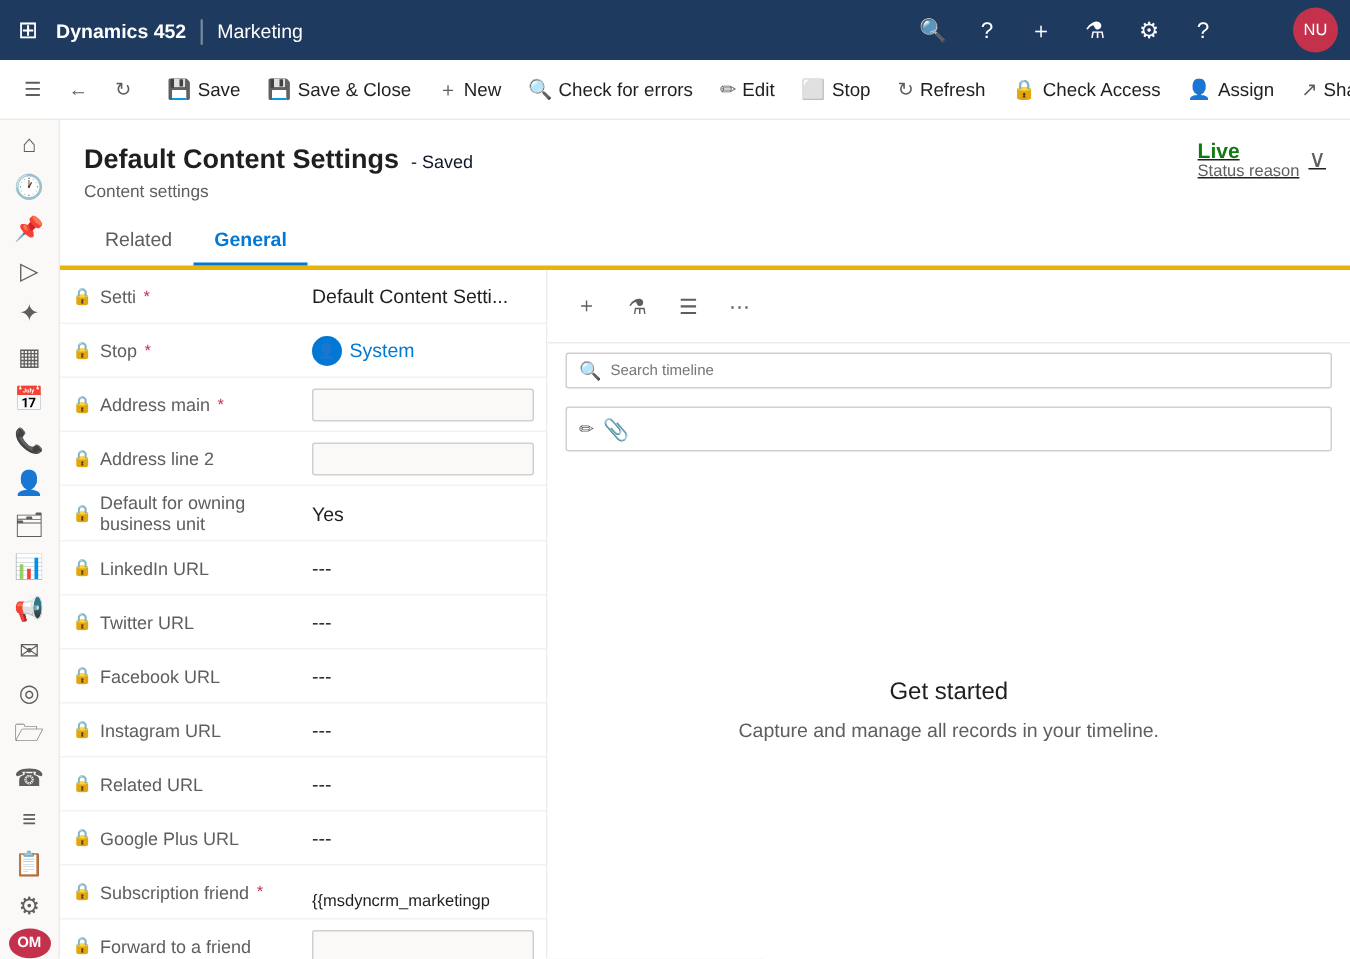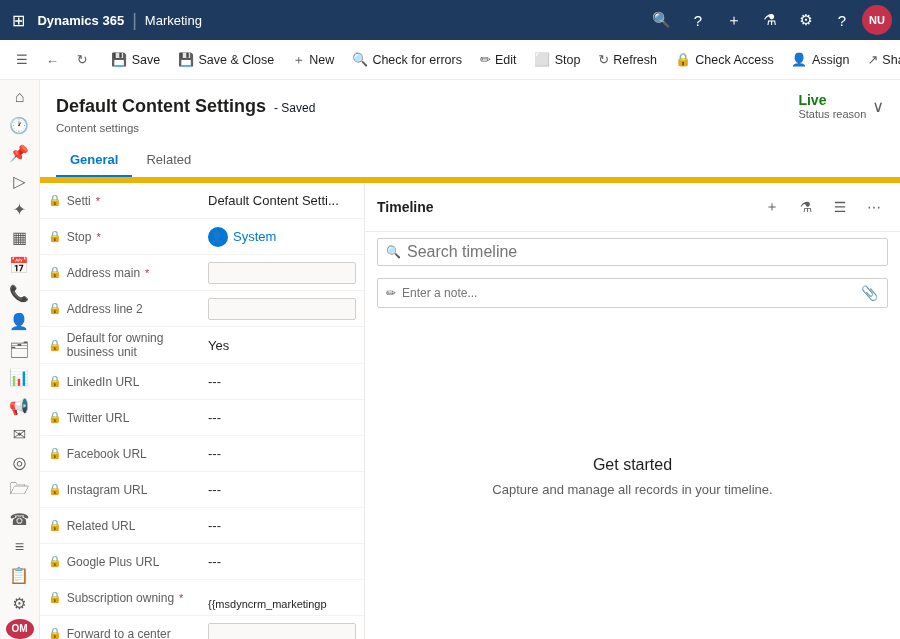--- a/index.html
+++ b/index.html
@@ -49,22 +49,23 @@
       border-radius: 2px;
       cursor: pointer;
       font-size: 15px;
     }
     .avatar {
       width: 30px; height: 30px;
       background: #c4314b;
       border-radius: 50%;
       color: white;
       display: flex; align-items: center; justify-content: center;
-      font-size: 11px; font-weight: 700;
-      cursor: pointer;
+      font-size: 11px; font-weight: 400;
+      cursor: pointer;
+      margin-left: 40px;
     }
 
     
     .command-bar {
       height: 40px;
       background: white;
       border-bottom: 1px solid #edebe9;
       display: flex;
       align-items: center;
       padding: 0 8px;
@@ -116,21 +117,21 @@
       flex: 1;
       display: flex;
       flex-direction: column;
       background: white;
       overflow: hidden;
     }
 
     
     .page-header {
       padding: 12px 16px 0 16px;
-      border-bottom: 6px solid #eab308;
+      border-bottom: 3px solid #eab308;
       background: white;
     }
     .page-title-row {
       display: flex;
       align-items: center;
       justify-content: space-between;
     }
     .page-title-left {
       display: flex;
       align-items: baseline;
@@ -147,20 +148,21 @@
     }
     .page-subtitle {
       font-size: 11.5px;
       color: #605e5c;
       margin-top: 2px;
     }
     .status-area {
       display: flex;
       align-items: center;
       gap: 6px;
+      text-decoration: underline;
     }
     .status-label {
       font-size: 14px;
       font-weight: 600;
       color: #107c10;
     }
     .status-sub {
       font-size: 11px;
       color: #605e5c;
     }
@@ -296,21 +298,21 @@
       align-items: center;
       border: 1px solid #d2d0ce;
       border-radius: 2px;
       padding: 4px 8px;
       gap: 6px;
       background: white;
     }
     .timeline-search-inner input {
       border: none;
       outline: none;
-      font-size: 16px;
+      font-size: 10px;
       width: 100%;
       color: #201f1e;
     }
     .timeline-note {
       margin: 6px 12px;
       display: flex;
       align-items: center;
       border: 1px solid #d2d0ce;
       border-radius: 2px;
       padding: 6px 8px;
@@ -345,21 +347,21 @@
     
     ::-webkit-scrollbar { width: 6px; }
     ::-webkit-scrollbar-track { background: #f3f2f1; }
     ::-webkit-scrollbar-thumb { background: #c8c6c4; border-radius: 3px; }
   </style>
 </head>
 <body>
 
 <div class="top-nav">
   <span class="top-nav-grid">⊞</span>
-  <span class="top-nav-logo">Dynamics 365</span>
+  <span class="top-nav-logo">Dynamics 452</span>
   <span class="top-nav-divider">|</span>
   <span class="top-nav-app">Marketing</span>
   <div class="top-nav-right">
     <div class="top-nav-icon">🔍</div>
     <div class="top-nav-icon">?</div>
     <div class="top-nav-icon">＋</div>
     <div class="top-nav-icon">⚗</div>
     <div class="top-nav-icon">⚙</div>
     <div class="top-nav-icon">?</div>
     <div class="avatar">NU</div>
@@ -456,22 +458,22 @@
         <div class="status-area">
           <div>
             <div class="status-label">Live</div>
             <div class="status-sub">Status reason</div>
           </div>
           <span class="status-chevron">∨</span>
         </div>
       </div>
       <div class="page-subtitle">Content settings</div>
       <div class="tabs">
+        <div class="tab">Related</div>
         <div class="tab active">General</div>
-        <div class="tab">Related</div>
       </div>
     </div>
 
     <div class="content-area">
 
       <div class="form-panel">
 
         <div class="form-row">
           <div class="form-label">
             <span class="form-label-lock">🔒</span>
@@ -568,57 +570,55 @@
           <div class="form-label">
             <span class="form-label-lock">🔒</span>
             <span>Google Plus URL</span>
           </div>
           <div class="form-value">---</div>
         </div>
 
         <div class="form-row">
           <div class="form-label">
             <span class="form-label-lock">🔒</span>
-            <span>Subscription owning</span>
+            <span>Subscription friend</span>
             <span class="form-required">*</span>
           </div>
           <div class="form-value" style="font-size:11px; color:#201f1e;margin-top:12px;">{{msdyncrm_marketingp</div>
         </div>
 
         <div class="form-row">
           <div class="form-label">
             <span class="form-label-lock">🔒</span>
-            <span>Forward to a center</span>
+            <span>Forward to a friend</span>
           </div>
           <div class="form-value">
             <input class="form-input" value="" style="">
           </div>
         </div>
 
       </div>
 
       <div class="timeline-panel">
         <div class="timeline-header">
-          <span class="timeline-title">Timeline</span>
           <div class="timeline-icon-btn">＋</div>
           <div class="timeline-icon-btn">⚗</div>
           <div class="timeline-icon-btn">☰</div>
           <div class="timeline-icon-btn">⋯</div>
         </div>
 
         <div class="timeline-search">
           <div class="timeline-search-inner">
             <span style="color:#605e5c; font-size:12px;">🔍</span>
             <input placeholder="Search timeline" style="">
           </div>
         </div>
 
         <div class="timeline-note">
           <span style="color:#605e5c; font-size:12px;">✏</span>
-          <input placeholder="Enter a note..." style="">
           <span style="color:#605e5c; font-size:14px; cursor:pointer;">📎</span>
         </div>
 
         <div class="timeline-empty">
           <div class="timeline-empty-title">Get started</div>
           <div class="timeline-empty-sub">Capture and manage all records in your timeline.</div>
         </div>
       </div>
 
     </div>

